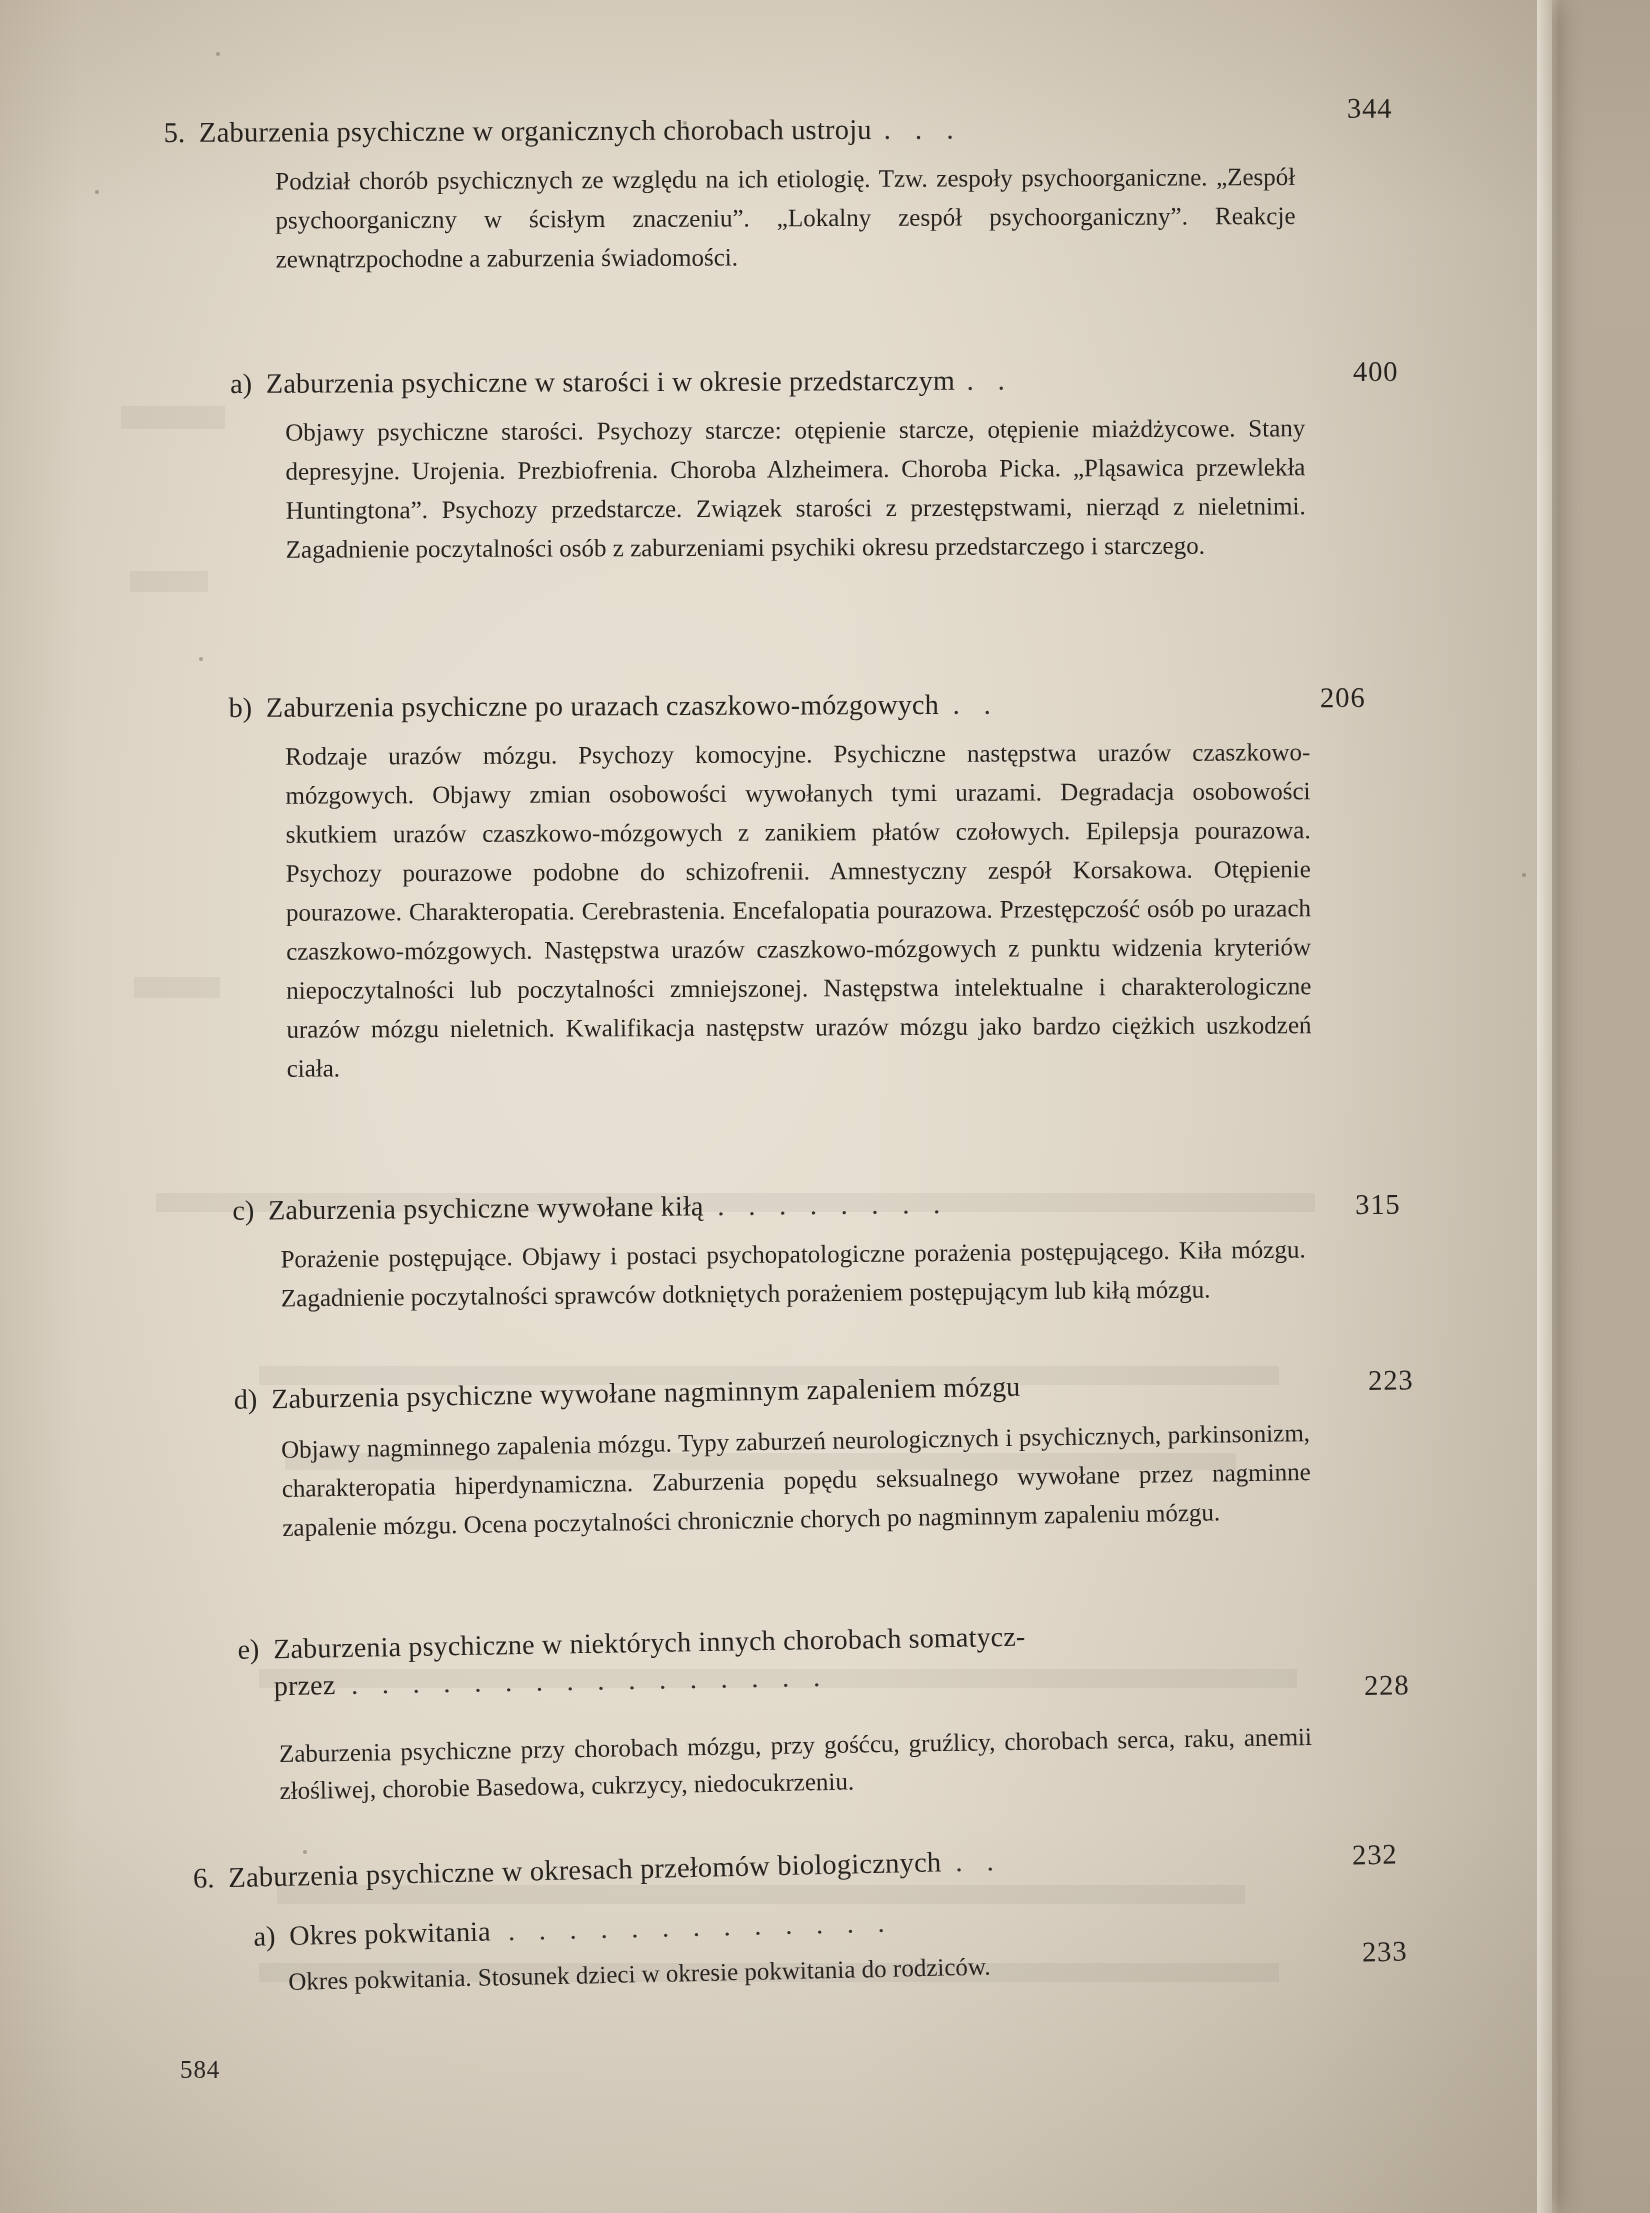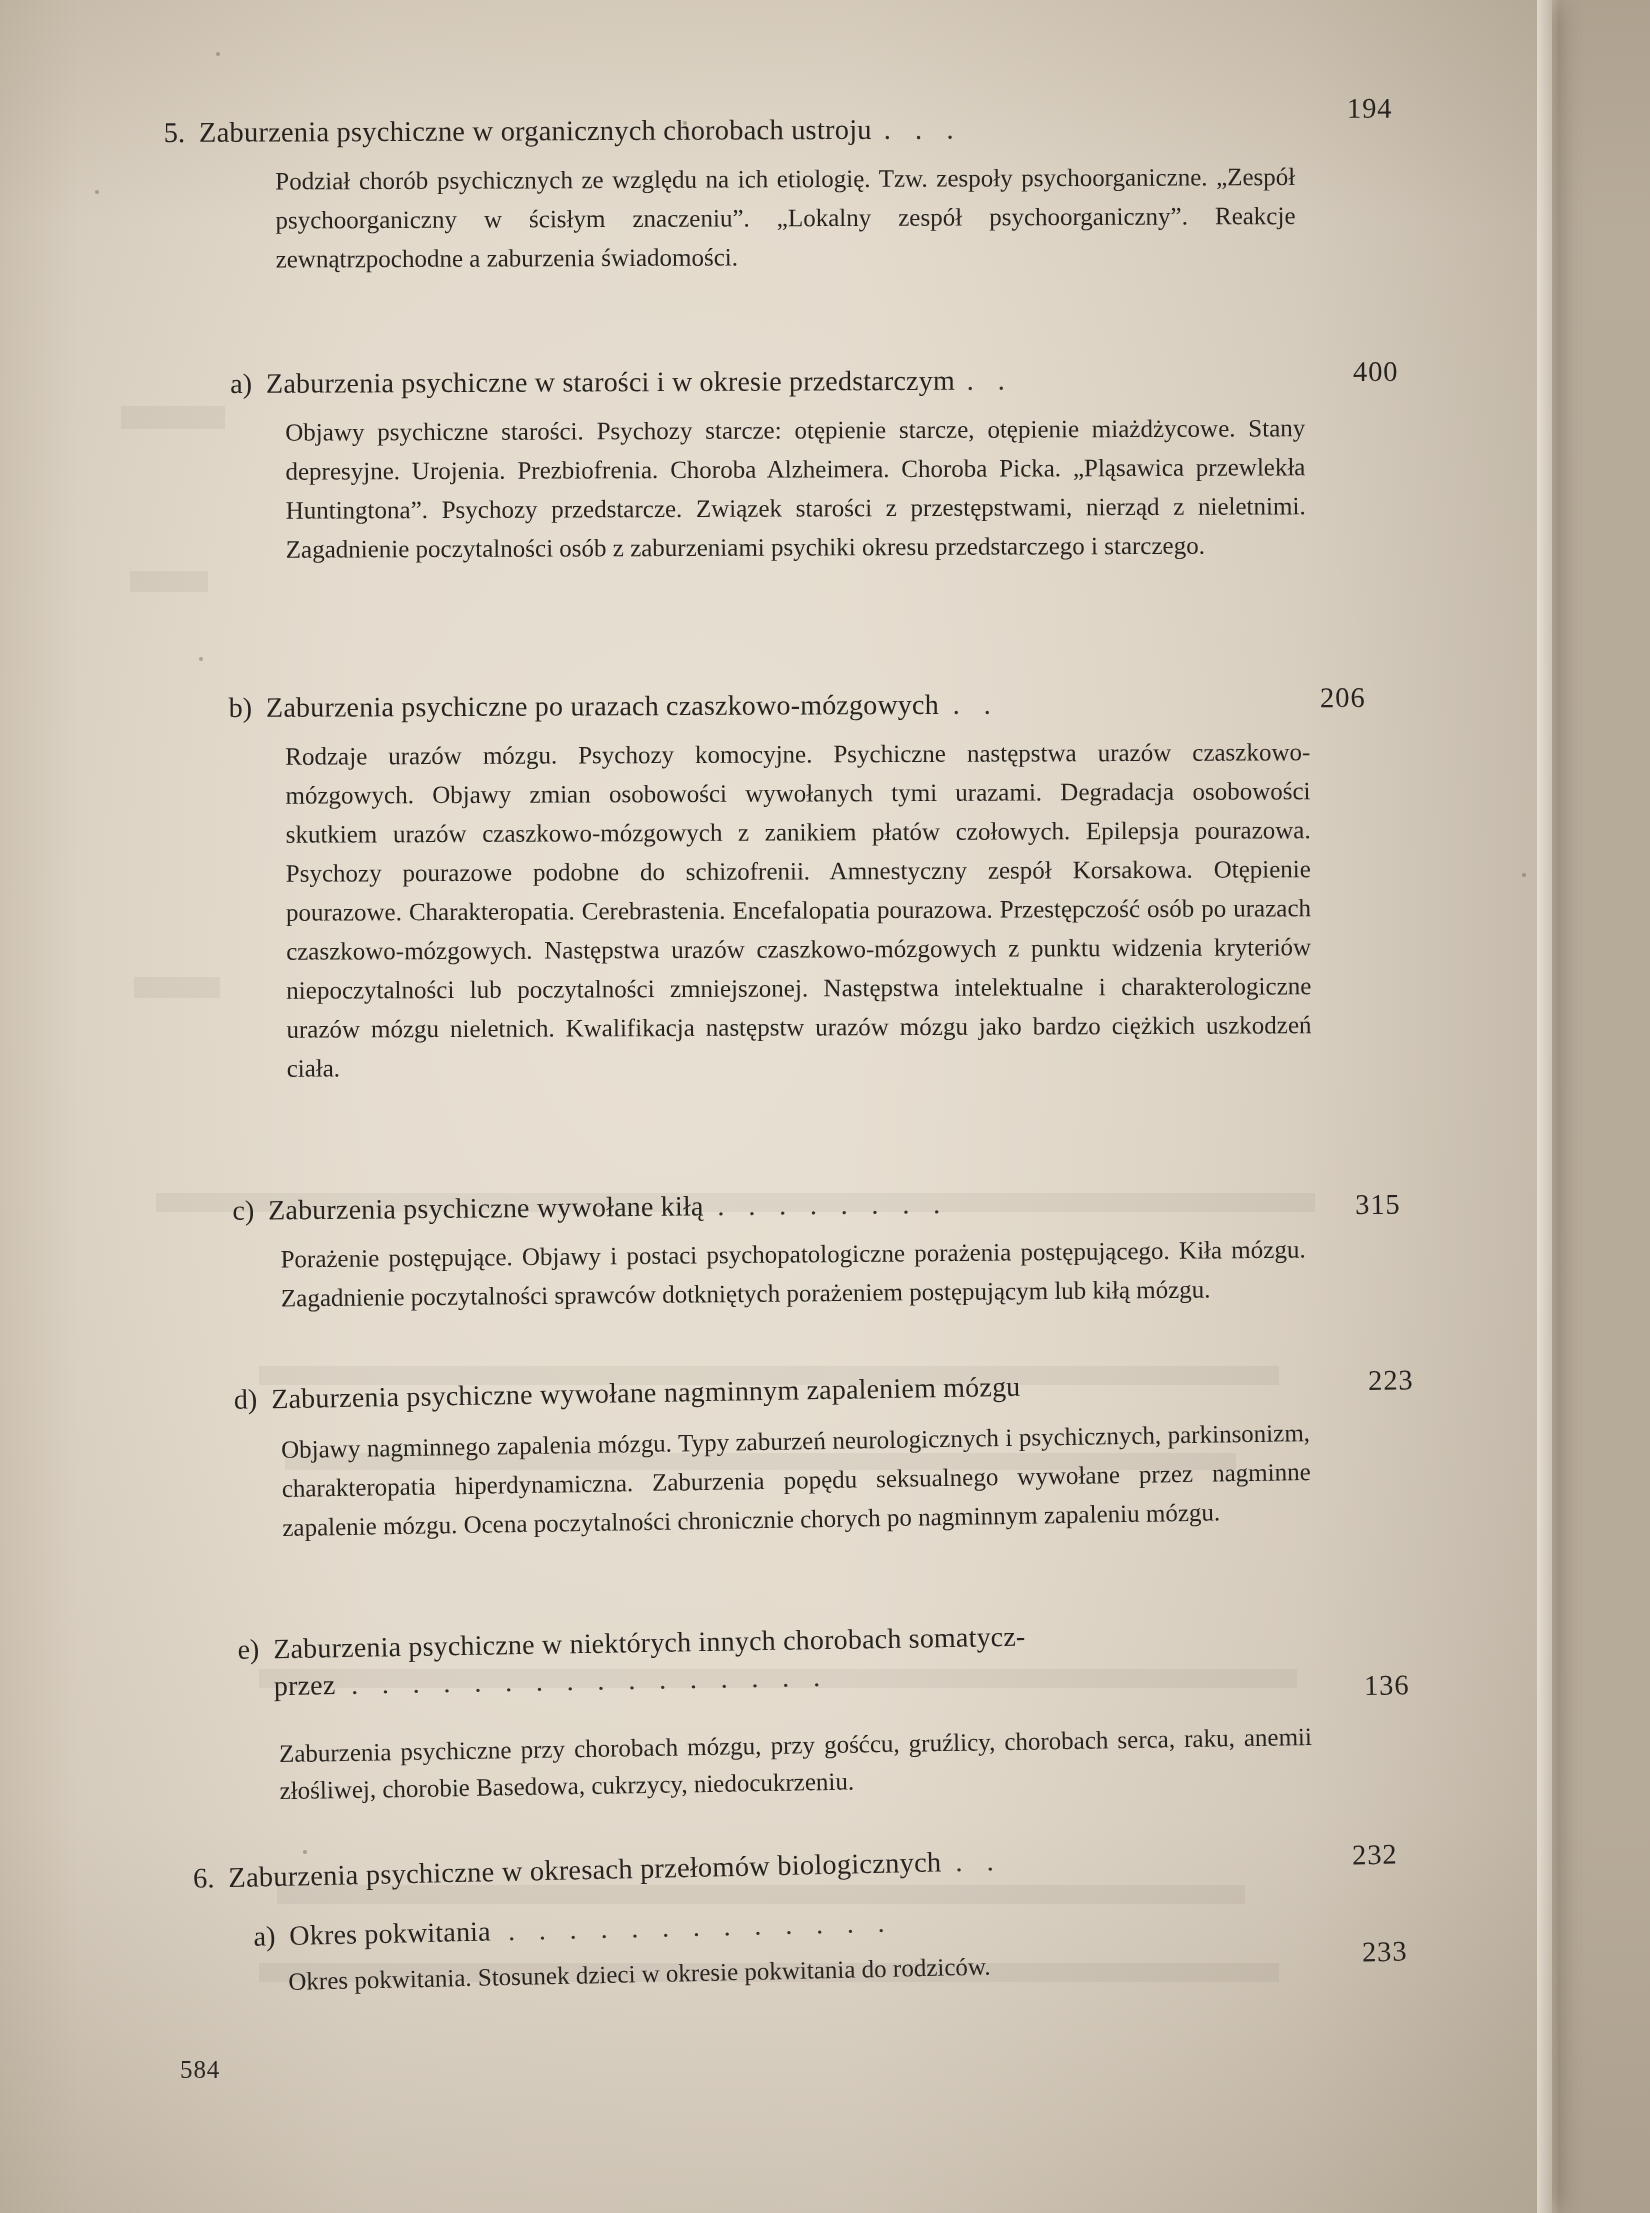--- a/index.html
+++ b/index.html
@@ -176,21 +176,21 @@
   <div class="speck" style="left:303px;top:1850px;width:3.5px;height:3.5px;"></div>
 
   <div id="content">
 
     <div class="entry lvl1 tilt-a" style="left:154px; top:117px; width:1228px;">
       <div class="hd">
         <span class="num">5.</span>
         <span class="hd-title">Zaburzenia psychiczne w organicznych chorobach ustroju</span>
         <span class="leader" style="margin-left:12px;">.    .     .</span>
       </div>
-      <div class="pg" style="left:1193px; top:-19px;">194</div>
+      <div class="pg" style="left:1193px; top:-19px;">344</div>
       <div class="body" style="left:121px; top:45px; width:1020px;">Podział chorób psychicznych ze względu na ich etiologię. Tzw. zespoły psychoorganiczne. „Zespół psychoorganiczny w ścisłym znaczeniu”. „Lokalny zespół psychoorganiczny”. Reakcje zewnątrzpochodne a zaburzenia świadomości.</div>
     </div>
 
     <div class="entry lvl2 tilt-a" style="left:216px; top:368px; width:1176px;">
       <div class="hd">
         <span class="num">a)</span>
         <span class="hd-title">Zaburzenia psychiczne w starości i w okresie przedstarczym</span>
         <span class="leader" style="margin-left:12px;">.     .</span>
       </div>
       <div class="pg" style="left:1137px; top:-7px;">400</div>
@@ -230,21 +230,21 @@
     <div class="entry lvl2 tilt-c" style="left:223px; top:1634px; width:1176px;">
       <div class="hd">
         <span class="num">e)</span>
         <span class="hd-title">Zaburzenia psychiczne w niektórych innych chorobach somatycz-</span>
       </div>
       <div class="hd" style="margin-top:5.2px;">
         <span class="num"></span>
         <span class="hd-title">przez</span>
         <span class="leader" style="margin-left:15.6px;">.     .     .     .     .     .     .     .     .     .     .     .     .     .     .     .</span>
       </div>
-      <div class="pg" style="left:1140px; top:55px;">136</div>
+      <div class="pg" style="left:1140px; top:55px;">228</div>
       <div class="body" style="left:54px; top:102px; width:1033px; line-height:37px;">Zaburzenia psychiczne przy chorobach mózgu, przy gośćcu, gruźlicy, chorobach serca, raku, anemii złośliwej, chorobie Basedowa, cukrzycy, niedocukrzeniu.</div>
     </div>
 
     <div class="entry lvl1 tilt-d" style="left:183px; top:1863px; width:1228px;">
       <div class="hd">
         <span class="num">6.</span>
         <span class="hd-title">Zaburzenia psychiczne w okresach przełomów biologicznych</span>
         <span class="leader" style="margin-left:14px;">.   .</span>
       </div>
       <div class="pg" style="left:1169px; top:1.7px;">232</div>

